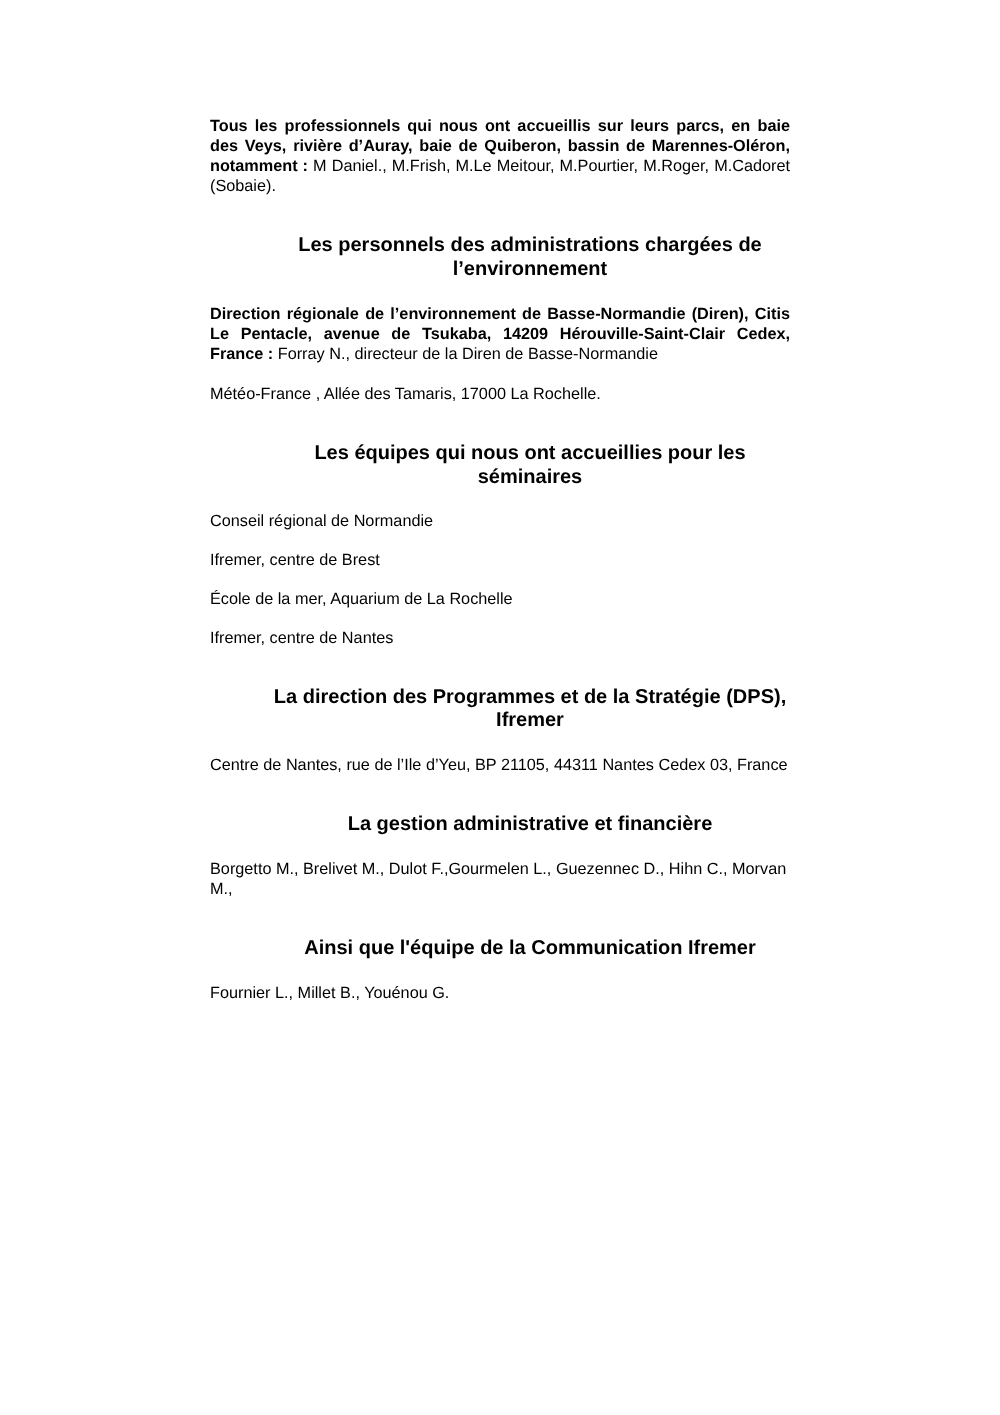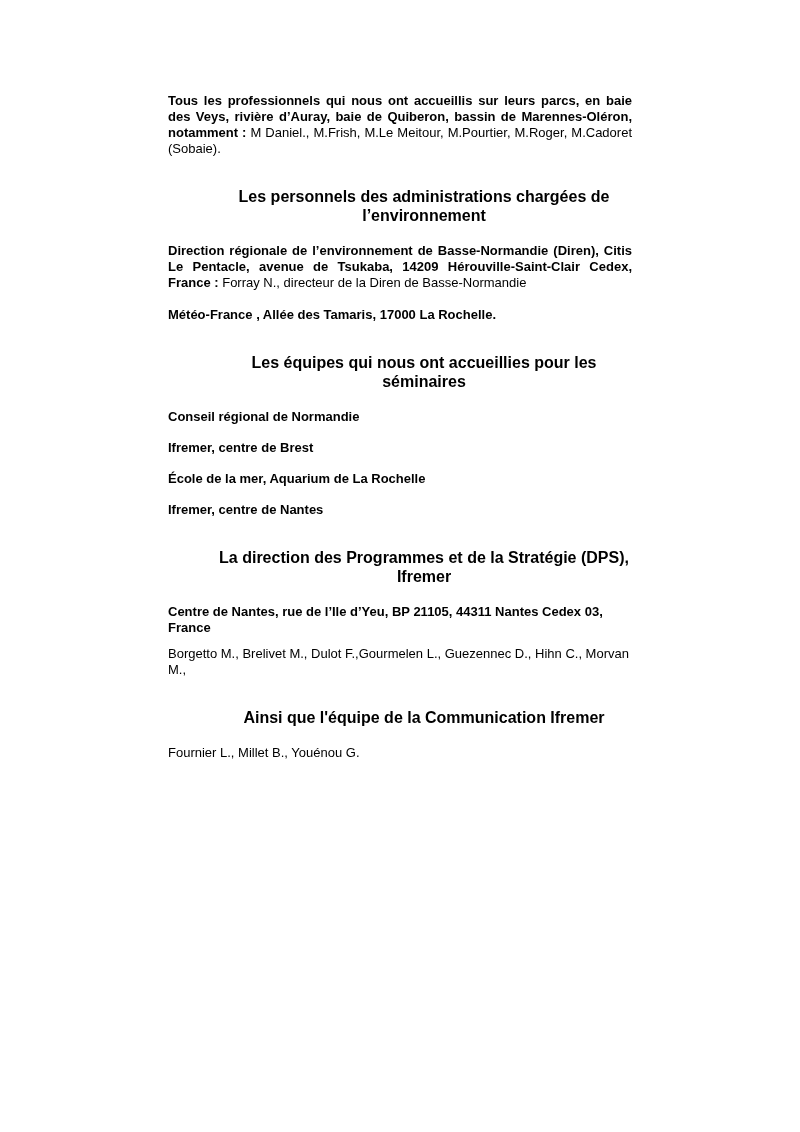--- a/index.html
+++ b/index.html
@@ -15,21 +15,21 @@
     padding: 93px 124px 0 124px;
     overflow: hidden;
   }
   .para {
     font-size: 13px;
     line-height: 16px;
     margin-bottom: 16px;
   }
   .justify { text-align: justify; }
   .b { font-weight: bold; }
-  .bold-line { font-weight: bold; }
+  .bold-line { font-weight: normal; }
   .mb-small { margin-bottom: 10px; }
   .item { margin-bottom: 15px; }
   .heading {
     font-size: 16px;
     line-height: 19px;
     font-weight: bold;
     text-align: center;
     padding-left: 48px; 
     margin: 30px 0 18px 0;
   }
@@ -53,20 +53,21 @@
 
   <p class="para bold-line item">Conseil régional de Normandie</p>
   <p class="para bold-line item">Ifremer, centre de Brest</p>
   <p class="para bold-line item">École de la mer, Aquarium de La Rochelle</p>
   <p class="para bold-line item">Ifremer, centre de Nantes</p>
 
   <h2 class="heading">La direction des Programmes et de la Stratégie (DPS), Ifremer</h2>
 
   <p class="para bold-line mb-small">Centre de Nantes, rue de l’Ile d’Yeu, BP 21105, 44311 Nantes Cedex 03, France</p>
 
+  <h2 class="heading">La gestion administrative et financière</h2>
 
   <p class="para">Borgetto M., Brelivet M., Dulot F.,Gourmelen L., Guezennec D., Hihn C., Morvan M.,</p>
 
   <h2 class="heading">Ainsi que l'équipe de la Communication Ifremer</h2>
 
   <p class="para">Fournier L., Millet B., Youénou G.</p>
 
 
 </div>
 

